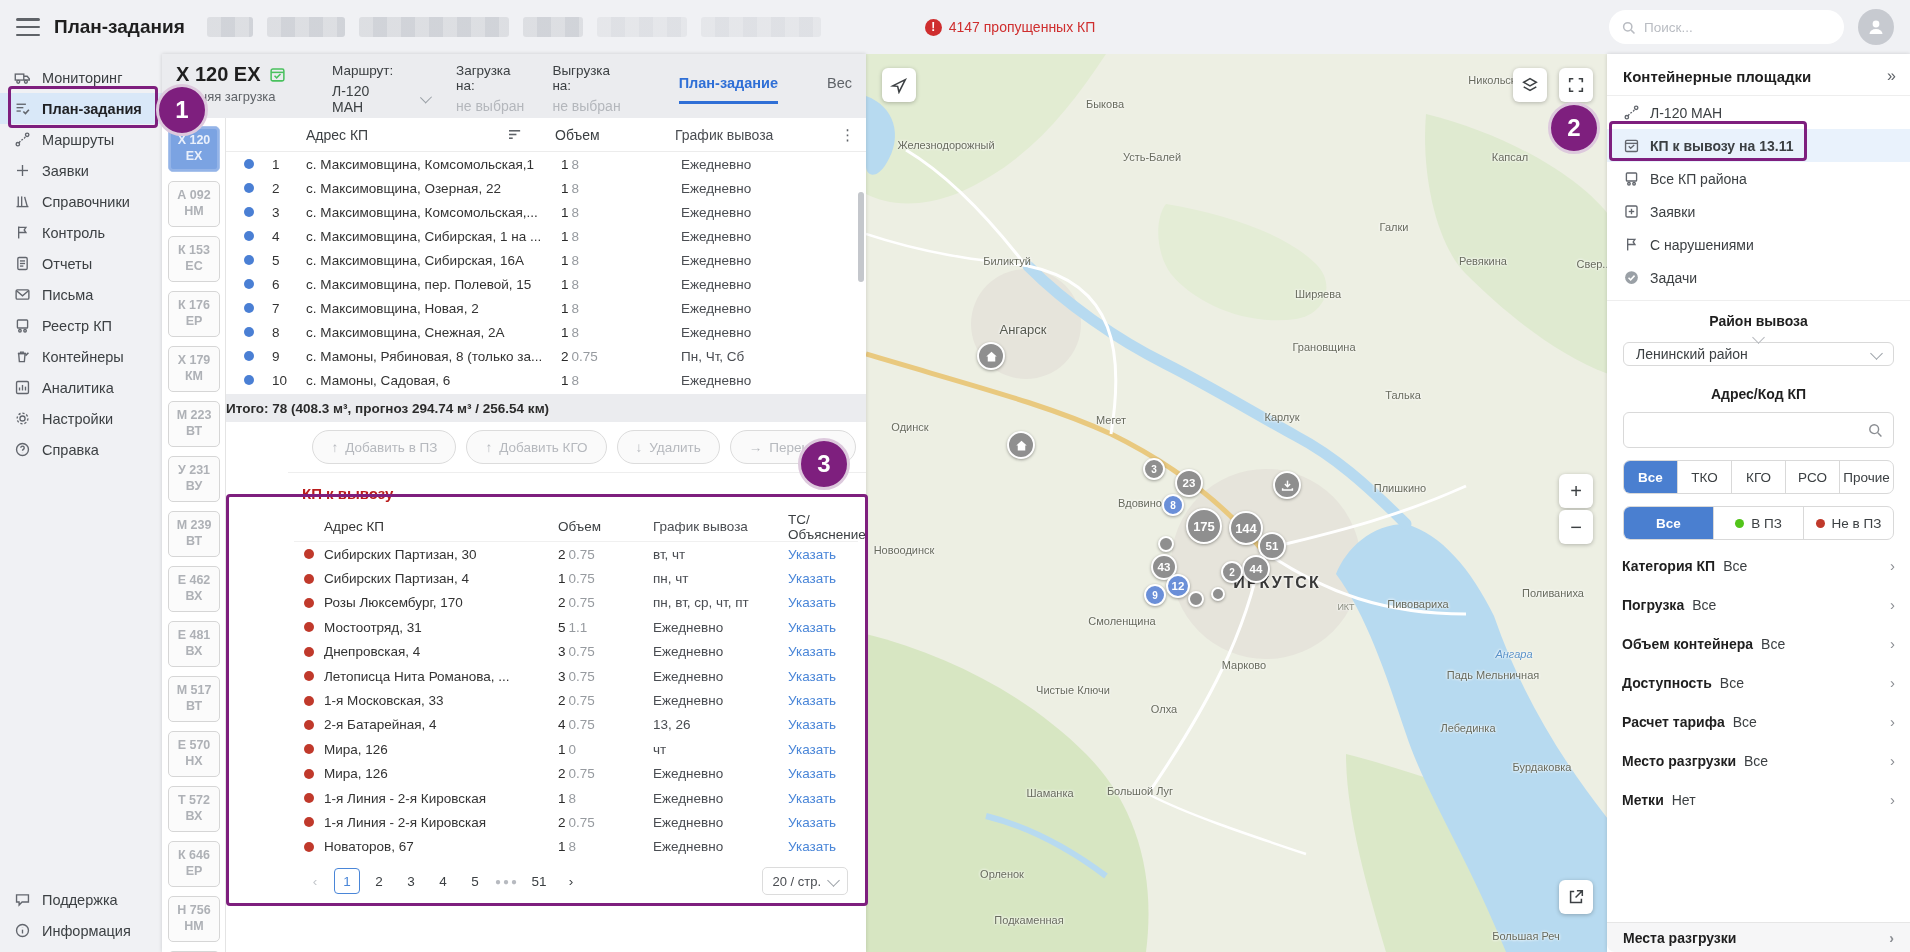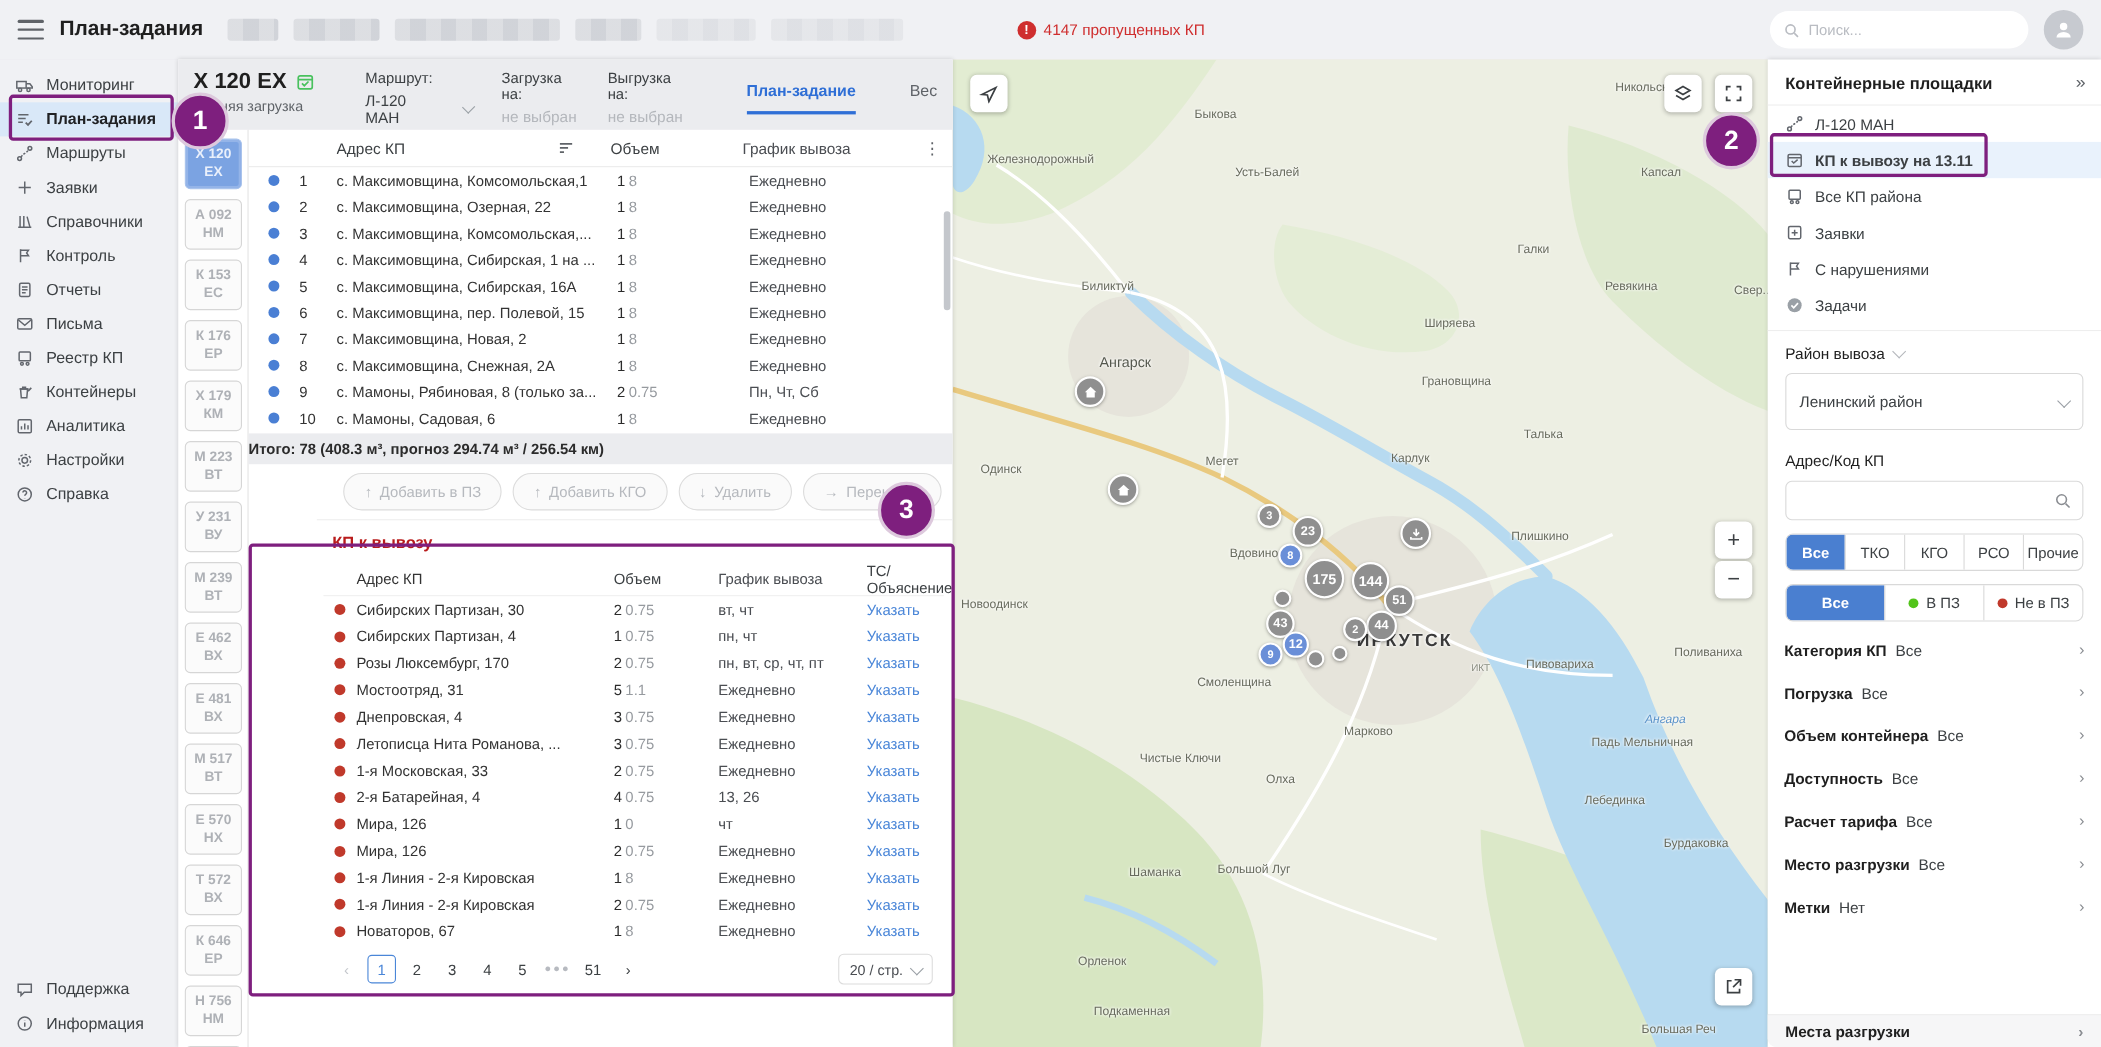--- a/index.html
+++ b/index.html
@@ -99,23 +99,23 @@
   .mbtn { position:absolute; width:34px; height:34px; background:#fff; border-radius:6px; box-shadow:0 1px 4px rgba(0,0,0,.25); display:flex; align-items:center; justify-content:center; cursor:pointer; color:#3c4043; font-size:20px; }
 
   
   .right-col { width:303px; background:#fff; box-shadow:0 0 4px rgba(0,0,0,.15); position:relative; z-index:2; display:flex; flex-direction:column; }
   .rp-head { display:flex; align-items:center; justify-content:space-between; padding:13px 14px 10px 16px; border-bottom:1px solid #eee; }
   .rp-title { font-weight:bold; font-size:15px; color:#1f1f1f; }
   .rp-collapse { color:#5f6368; font-size:16px; cursor:pointer; }
   .rp-item { display:flex; align-items:center; gap:10px; padding:8px 16px; font-size:14px; color:#3c4043; cursor:pointer; }
   .rp-item.active { background:#e9f2fc; font-weight:bold; }
   .rp-sec { border-top:1px solid #eee; margin-top:6px; padding:12px 16px 0 16px; }
-  .rp-lab { font-weight:normal; font-size:14px; color:#1f1f1f; display:flex; align-items:center; gap:8px; }
+  .rp-lab { font-weight:bold; font-size:14px; color:#1f1f1f; display:flex; align-items:center; gap:8px;flex-direction:column; }
   .rp-lab .caret { border-color:#b4b7bc; }
-  .select { margin-top:10px; height:52px; border:1px solid #d9d9d9; border-radius:6px; display:flex; align-items:center; justify-content:space-between; padding:0 12px; font-size:14px; color:#3c4043; cursor:pointer; }
+  .select { height:24px; border:1px solid #d9d9d9; border-radius:6px; display:flex; align-items:center; justify-content:space-between; padding:0 12px; font-size:14px; color:#3c4043; cursor:pointer; }
   .inputbox { margin-top:10px; height:36px; border:1px solid #d9d9d9; border-radius:6px; display:flex; align-items:center; padding:0 10px; }
   .inputbox input { border:none; outline:none; flex:1; font-family:inherit; font-size:14px; }
   .seg { margin-top:12px; display:flex; border:1px solid #d9d9d9; border-radius:7px; overflow:hidden; height:34px; }
   .seg > div { flex:1; display:flex; align-items:center; justify-content:center; gap:7px; font-size:13.5px; color:#3c4043; border-left:1px solid #d9d9d9; cursor:pointer; white-space:nowrap; }
   .seg > div:first-child { border-left:none; }
   .seg > div.on { background:#4a7fd0; color:#fff; font-weight:bold; }
   .sdot { width:9px; height:9px; border-radius:50%; }
   .frow { display:flex; align-items:center; padding:11px 15px; font-size:14px; cursor:pointer; }
   .frow b { color:#1f1f1f; margin-right:8px; }
   .frow span { color:#3c4043; }

